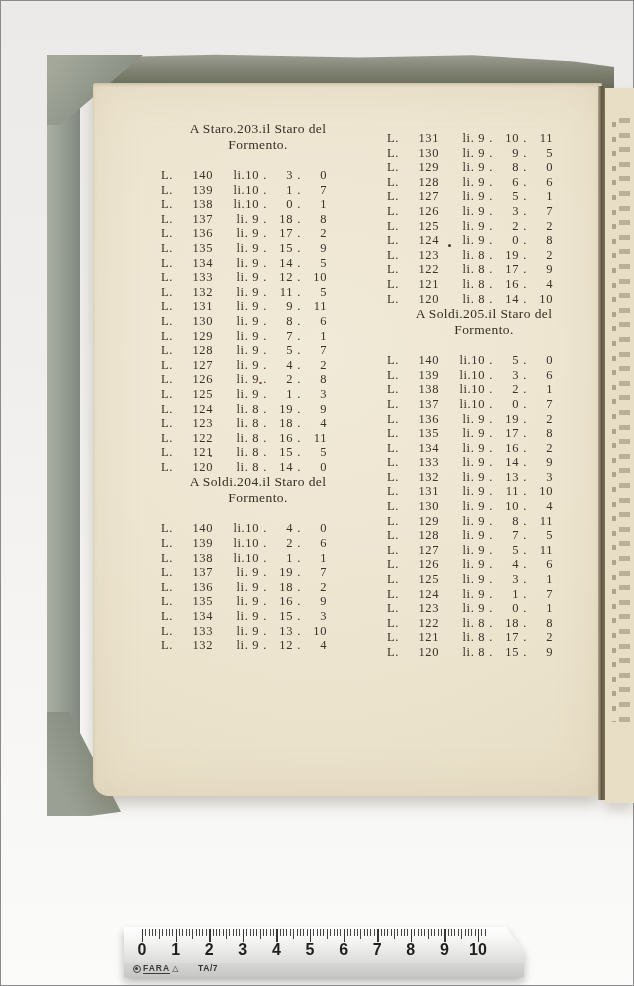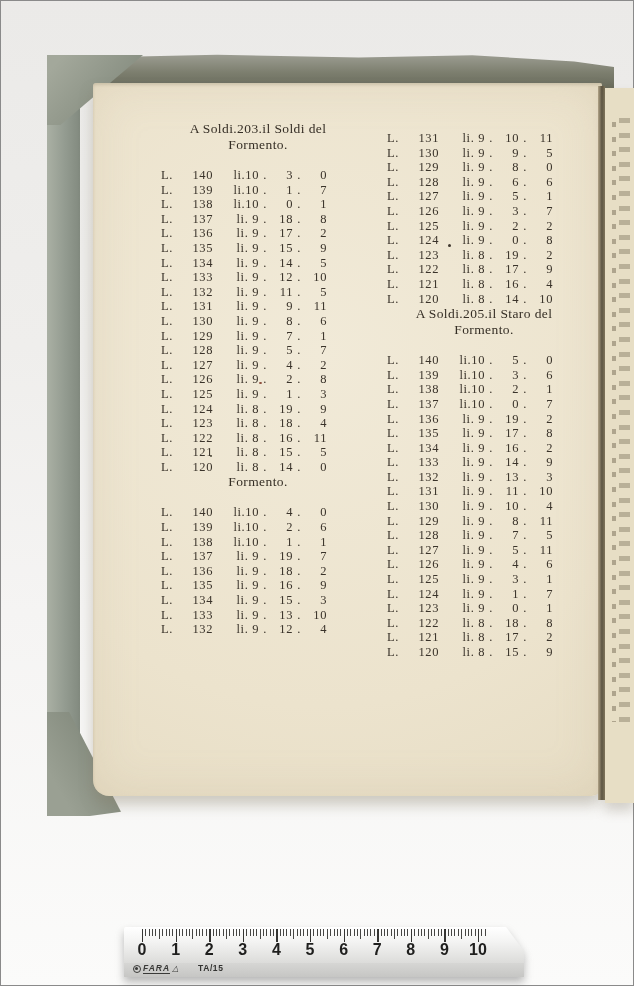--- a/index.html
+++ b/index.html
@@ -97,21 +97,21 @@
     background:linear-gradient(180deg,#ffffff 0%,#f4f4f3 28%,#dededc 68%,#cfcfcd 100%);
     clip-path:polygon(0 0,95.5% 0,100% 48%,100% 100%,0 100%);
     border-radius:2px; font-family:"Liberation Sans", sans-serif;
   }
   .t-mm, .t-5mm, .t-cm { position:absolute; left:17.5px; top:2px; width:344px; }
   .t-mm  { height:7px;  background:repeating-linear-gradient(90deg,#45454300 0 0,#454543 0 1px,transparent 1px 3.36px); }
   .t-5mm { height:10px; background:repeating-linear-gradient(90deg,#454543 0 1px,transparent 1px 16.8px); }
   .t-cm  { height:13px; background:repeating-linear-gradient(90deg,#353533 0 1.4px,transparent 1.4px 33.6px); }
   .num { position:absolute; top:14px; transform:translateX(-50%); font-size:16px; font-weight:700; color:#1f1f1e; }
   .band { position:absolute; left:0; bottom:0; width:100%; height:14px; background:linear-gradient(180deg,#d6d6d4,#c6c6c4); }
-  .logo { position:absolute; left:9px; bottom:3px; display:flex; align-items:center; gap:2px; color:#3a3a38;font-style:italic; }
+  .logo { position:absolute; left:9px; bottom:3px; display:flex; align-items:center; gap:2px; color:#3a3a38; }
   .logo-circle { width:8px; height:8px; border:1.5px solid #3a3a38; border-radius:50%; position:relative; }
   .logo-circle::after { content:""; position:absolute; left:1px; top:1px; width:3px; height:3px; background:#3a3a38; border-radius:50%; }
   .brand { font-size:8.5px; font-weight:700; letter-spacing:1px; border-bottom:1px solid #3a3a38; line-height:9px; }
   .logo-triangle { font-size:8px; line-height:8px; }
   .model { position:absolute; left:74px; bottom:4px; font-size:8.5px; font-weight:700; letter-spacing:.6px; color:#333331; }
 </style>
 </head>
 <body>
 
 <div class="scene">
@@ -129,21 +129,21 @@
   </div>
 
   <div class="gutter"></div>
   <div class="facing">
     <div class="facing-marks-a"></div>
     <div class="facing-marks-b"></div>
   </div>
 
   <div class="col" id="col-left">
       <div class="sec-header">
-        <div>A Soldi.203.il Soldi del</div>
+        <div>A Staro.203.il Staro del</div>
         <div>Formento.</div>
       </div>
       <div class="rows">
         <div class="row"><span class="c-l">L.</span><span class="c-v">140</span><span class="sp"></span><span class="c-li">li.10</span><span class="dot">.</span><span class="c-s">3</span><span class="dot">.</span><span class="c-d">0</span></div>
         <div class="row"><span class="c-l">L.</span><span class="c-v">139</span><span class="sp"></span><span class="c-li">li.10</span><span class="dot">.</span><span class="c-s">1</span><span class="dot">.</span><span class="c-d">7</span></div>
         <div class="row"><span class="c-l">L.</span><span class="c-v">138</span><span class="sp"></span><span class="c-li">li.10</span><span class="dot">.</span><span class="c-s">0</span><span class="dot">.</span><span class="c-d">1</span></div>
         <div class="row"><span class="c-l">L.</span><span class="c-v">137</span><span class="sp"></span><span class="c-li">li. 9</span><span class="dot">.</span><span class="c-s">18</span><span class="dot">.</span><span class="c-d">8</span></div>
         <div class="row"><span class="c-l">L.</span><span class="c-v">136</span><span class="sp"></span><span class="c-li">li. 9</span><span class="dot">.</span><span class="c-s">17</span><span class="dot">.</span><span class="c-d">2</span></div>
         <div class="row"><span class="c-l">L.</span><span class="c-v">135</span><span class="sp"></span><span class="c-li">li. 9</span><span class="dot">.</span><span class="c-s">15</span><span class="dot">.</span><span class="c-d">9</span></div>
         <div class="row"><span class="c-l">L.</span><span class="c-v">134</span><span class="sp"></span><span class="c-li">li. 9</span><span class="dot">.</span><span class="c-s">14</span><span class="dot">.</span><span class="c-d">5</span></div>
@@ -156,20 +156,21 @@
         <div class="row"><span class="c-l">L.</span><span class="c-v">127</span><span class="sp"></span><span class="c-li">li. 9</span><span class="dot">.</span><span class="c-s">4</span><span class="dot">.</span><span class="c-d">2</span></div>
         <div class="row"><span class="c-l">L.</span><span class="c-v">126</span><span class="sp"></span><span class="c-li">li. 9</span><span class="dot">.</span><span class="c-s">2</span><span class="dot">.</span><span class="c-d">8</span></div>
         <div class="row"><span class="c-l">L.</span><span class="c-v">125</span><span class="sp"></span><span class="c-li">li. 9</span><span class="dot">.</span><span class="c-s">1</span><span class="dot">.</span><span class="c-d">3</span></div>
         <div class="row"><span class="c-l">L.</span><span class="c-v">124</span><span class="sp"></span><span class="c-li">li. 8</span><span class="dot">.</span><span class="c-s">19</span><span class="dot">.</span><span class="c-d">9</span></div>
         <div class="row"><span class="c-l">L.</span><span class="c-v">123</span><span class="sp"></span><span class="c-li">li. 8</span><span class="dot">.</span><span class="c-s">18</span><span class="dot">.</span><span class="c-d">4</span></div>
         <div class="row"><span class="c-l">L.</span><span class="c-v">122</span><span class="sp"></span><span class="c-li">li. 8</span><span class="dot">.</span><span class="c-s">16</span><span class="dot">.</span><span class="c-d">11</span></div>
         <div class="row"><span class="c-l">L.</span><span class="c-v">121</span><span class="sp"></span><span class="c-li">li. 8</span><span class="dot">.</span><span class="c-s">15</span><span class="dot">.</span><span class="c-d">5</span></div>
         <div class="row"><span class="c-l">L.</span><span class="c-v">120</span><span class="sp"></span><span class="c-li">li. 8</span><span class="dot">.</span><span class="c-s">14</span><span class="dot">.</span><span class="c-d">0</span></div>
       </div>
       <div class="sec-header">
+        <div>A Soldi.204.il Staro del</div>
         <div>Formento.</div>
       </div>
       <div class="rows">
         <div class="row"><span class="c-l">L.</span><span class="c-v">140</span><span class="sp"></span><span class="c-li">li.10</span><span class="dot">.</span><span class="c-s">4</span><span class="dot">.</span><span class="c-d">0</span></div>
         <div class="row"><span class="c-l">L.</span><span class="c-v">139</span><span class="sp"></span><span class="c-li">li.10</span><span class="dot">.</span><span class="c-s">2</span><span class="dot">.</span><span class="c-d">6</span></div>
         <div class="row"><span class="c-l">L.</span><span class="c-v">138</span><span class="sp"></span><span class="c-li">li.10</span><span class="dot">.</span><span class="c-s">1</span><span class="dot">.</span><span class="c-d">1</span></div>
         <div class="row"><span class="c-l">L.</span><span class="c-v">137</span><span class="sp"></span><span class="c-li">li. 9</span><span class="dot">.</span><span class="c-s">19</span><span class="dot">.</span><span class="c-d">7</span></div>
         <div class="row"><span class="c-l">L.</span><span class="c-v">136</span><span class="sp"></span><span class="c-li">li. 9</span><span class="dot">.</span><span class="c-s">18</span><span class="dot">.</span><span class="c-d">2</span></div>
         <div class="row"><span class="c-l">L.</span><span class="c-v">135</span><span class="sp"></span><span class="c-li">li. 9</span><span class="dot">.</span><span class="c-s">16</span><span class="dot">.</span><span class="c-d">9</span></div>
         <div class="row"><span class="c-l">L.</span><span class="c-v">134</span><span class="sp"></span><span class="c-li">li. 9</span><span class="dot">.</span><span class="c-s">15</span><span class="dot">.</span><span class="c-d">3</span></div>
@@ -238,18 +239,18 @@
           <span class="num" style="left: 286.8px;">8</span>
           <span class="num" style="left: 320.4px;">9</span>
           <span class="num" style="left: 354px;">10</span>
         </div>
       <div class="band">
         <div class="logo">
           <span class="logo-circle"></span>
           <span class="brand">FARA</span>
           <span class="logo-triangle">△</span>
         </div>
-        <span class="model">TA/15</span>
+        <span class="model">TA/7</span>
       </div>
     </div>
   </div>
 
 </div>
 
 </body></html>

